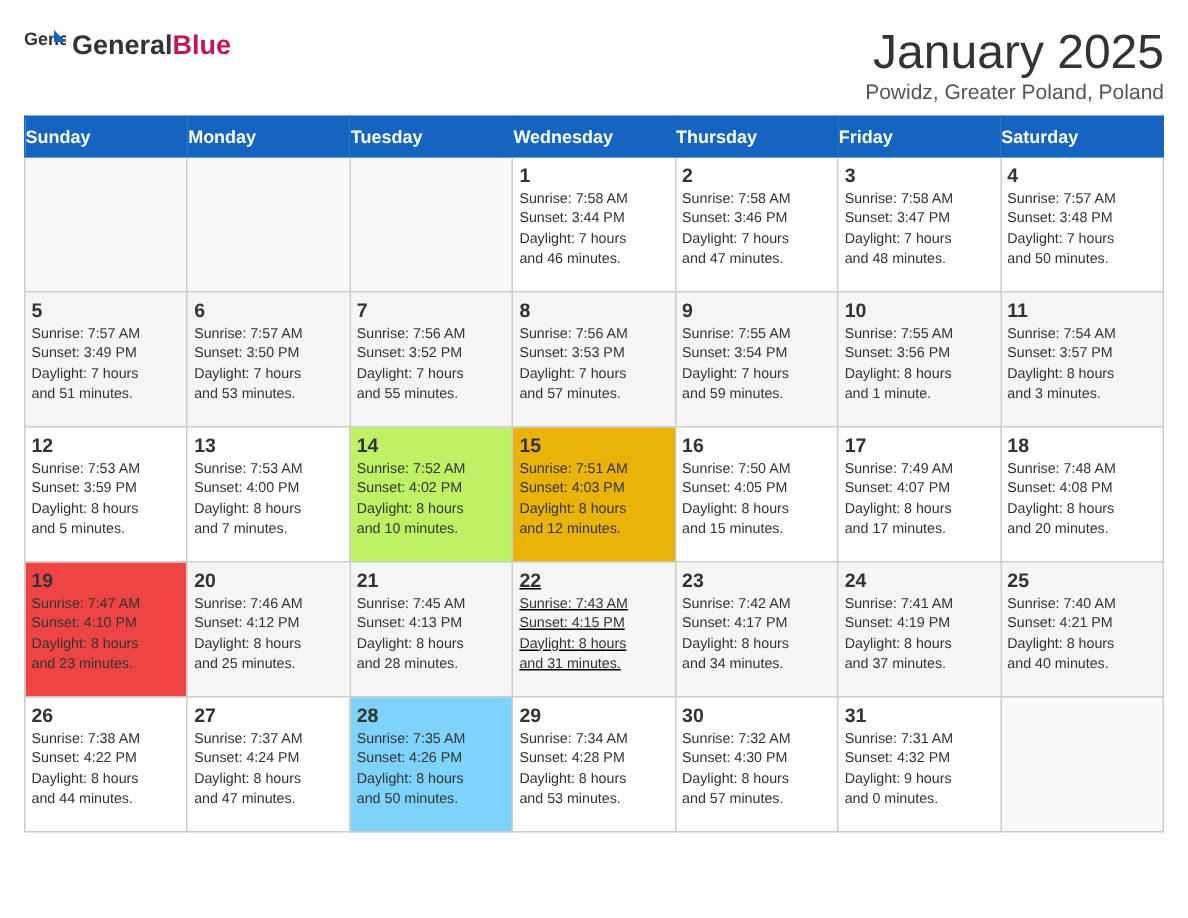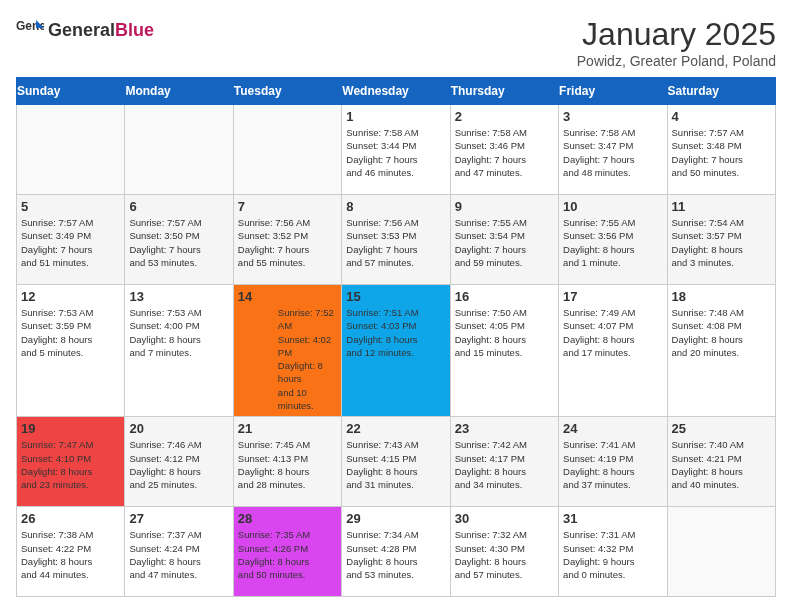--- a/index.html
+++ b/index.html
@@ -197,28 +197,28 @@
 Daylight: 8 hours
 and 5 minutes.</div>
         </td>
         <td style="background: rgb(255, 255, 255);">
           <div class="day-number">13</div>
           <div class="day-info" style="white-space: pre-line;">Sunrise: 7:53 AM
 Sunset: 4:00 PM
 Daylight: 8 hours
 and 7 minutes.</div>
         </td>
-        <td style="background: #f97316;">
+        <td style="background: #bef264;">
           <div class="day-number">14</div>
-          <div class="day-info" style="white-space: pre-line; margin-left: 40px;">Sunrise: 7:52 AM
+          <div class="day-info" style="white-space: pre-line;">Sunrise: 7:52 AM
 Sunset: 4:02 PM
 Daylight: 8 hours
 and 10 minutes.</div>
         </td>
-        <td style="background: #0ea5e9;">
+        <td style="background: #eab308;">
           <div class="day-number">15</div>
           <div class="day-info" style="white-space: pre-line;">Sunrise: 7:51 AM
 Sunset: 4:03 PM
 Daylight: 8 hours
 and 12 minutes.</div>
         </td>
         <td style="background: rgb(255, 255, 255);">
           <div class="day-number">16</div>
           <div class="day-info" style="white-space: pre-line;">Sunrise: 7:50 AM
 Sunset: 4:05 PM
@@ -255,21 +255,21 @@
 Daylight: 8 hours
 and 25 minutes.</div>
         </td>
         <td style="background: rgb(245, 245, 245);">
           <div class="day-number">21</div>
           <div class="day-info" style="white-space: pre-line;">Sunrise: 7:45 AM
 Sunset: 4:13 PM
 Daylight: 8 hours
 and 28 minutes.</div>
         </td>
-        <td style="background: rgb(245, 245, 245);">
+        <td style="background: rgb(245, 245, 245); text-decoration: underline;">
           <div class="day-number">22</div>
           <div class="day-info" style="white-space: pre-line;">Sunrise: 7:43 AM
 Sunset: 4:15 PM
 Daylight: 8 hours
 and 31 minutes.</div>
         </td>
         <td style="background: rgb(245, 245, 245);">
           <div class="day-number">23</div>
           <div class="day-info" style="white-space: pre-line;">Sunrise: 7:42 AM
 Sunset: 4:17 PM
@@ -299,21 +299,21 @@
 Daylight: 8 hours
 and 44 minutes.</div>
         </td>
         <td style="background: rgb(255, 255, 255);">
           <div class="day-number">27</div>
           <div class="day-info" style="white-space: pre-line;">Sunrise: 7:37 AM
 Sunset: 4:24 PM
 Daylight: 8 hours
 and 47 minutes.</div>
         </td>
-        <td style="background: #d946ef;">
+        <td style="background: #7dd3fc;">
           <div class="day-number">28</div>
           <div class="day-info" style="white-space: pre-line;">Sunrise: 7:35 AM
 Sunset: 4:26 PM
 Daylight: 8 hours
 and 50 minutes.</div>
         </td>
         <td style="background: rgb(255, 255, 255);">
           <div class="day-number">29</div>
           <div class="day-info" style="white-space: pre-line;">Sunrise: 7:34 AM
 Sunset: 4:28 PM

